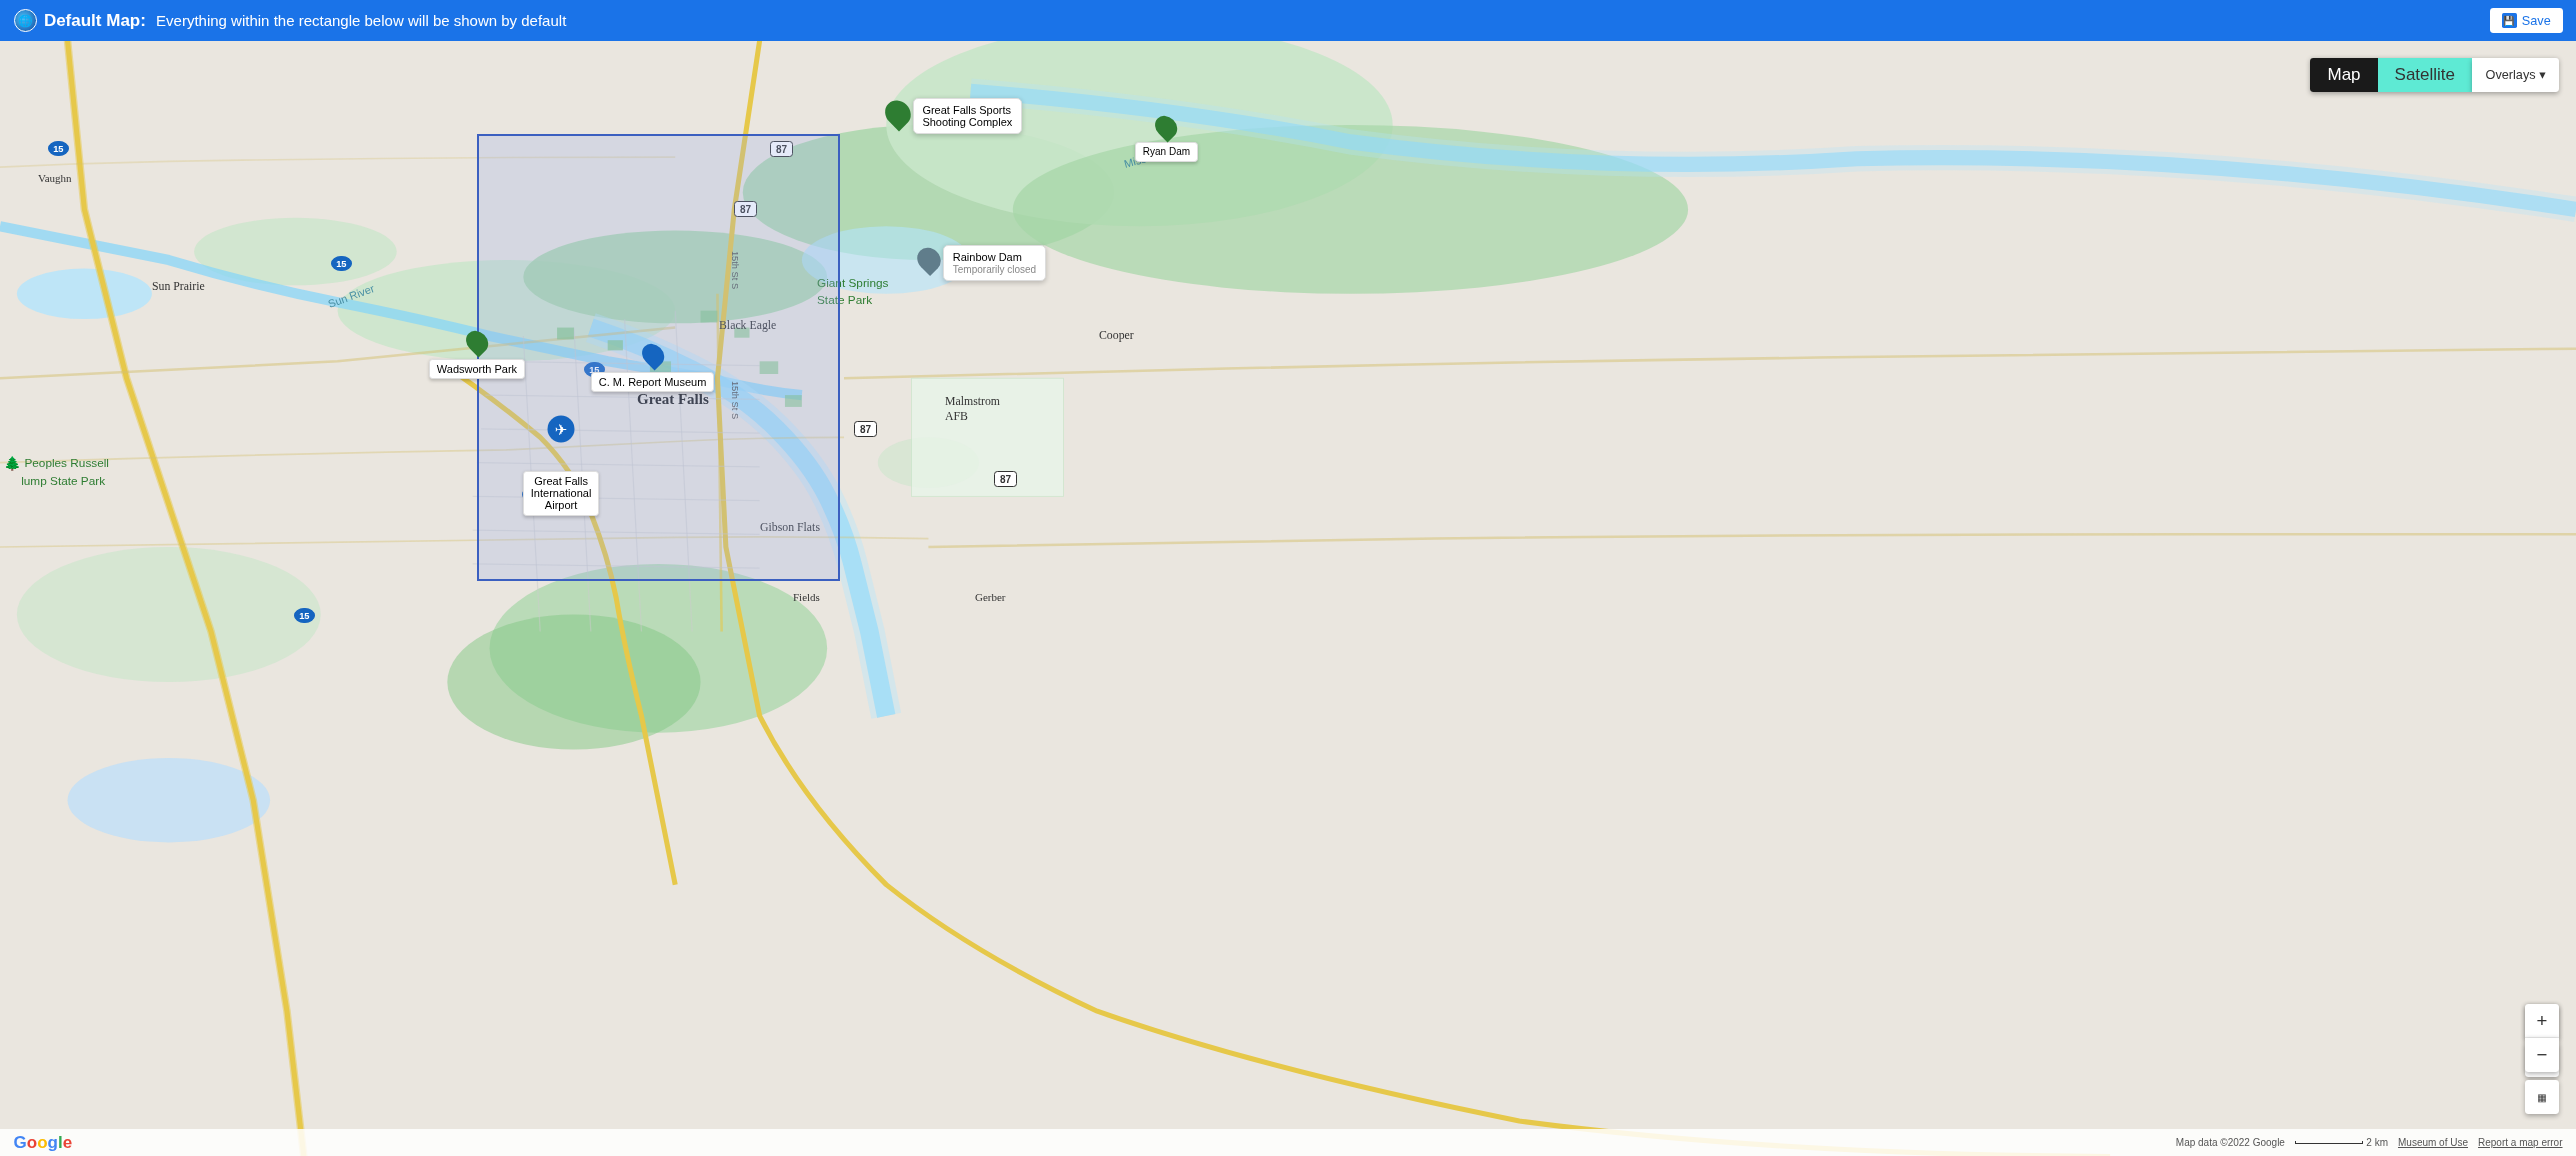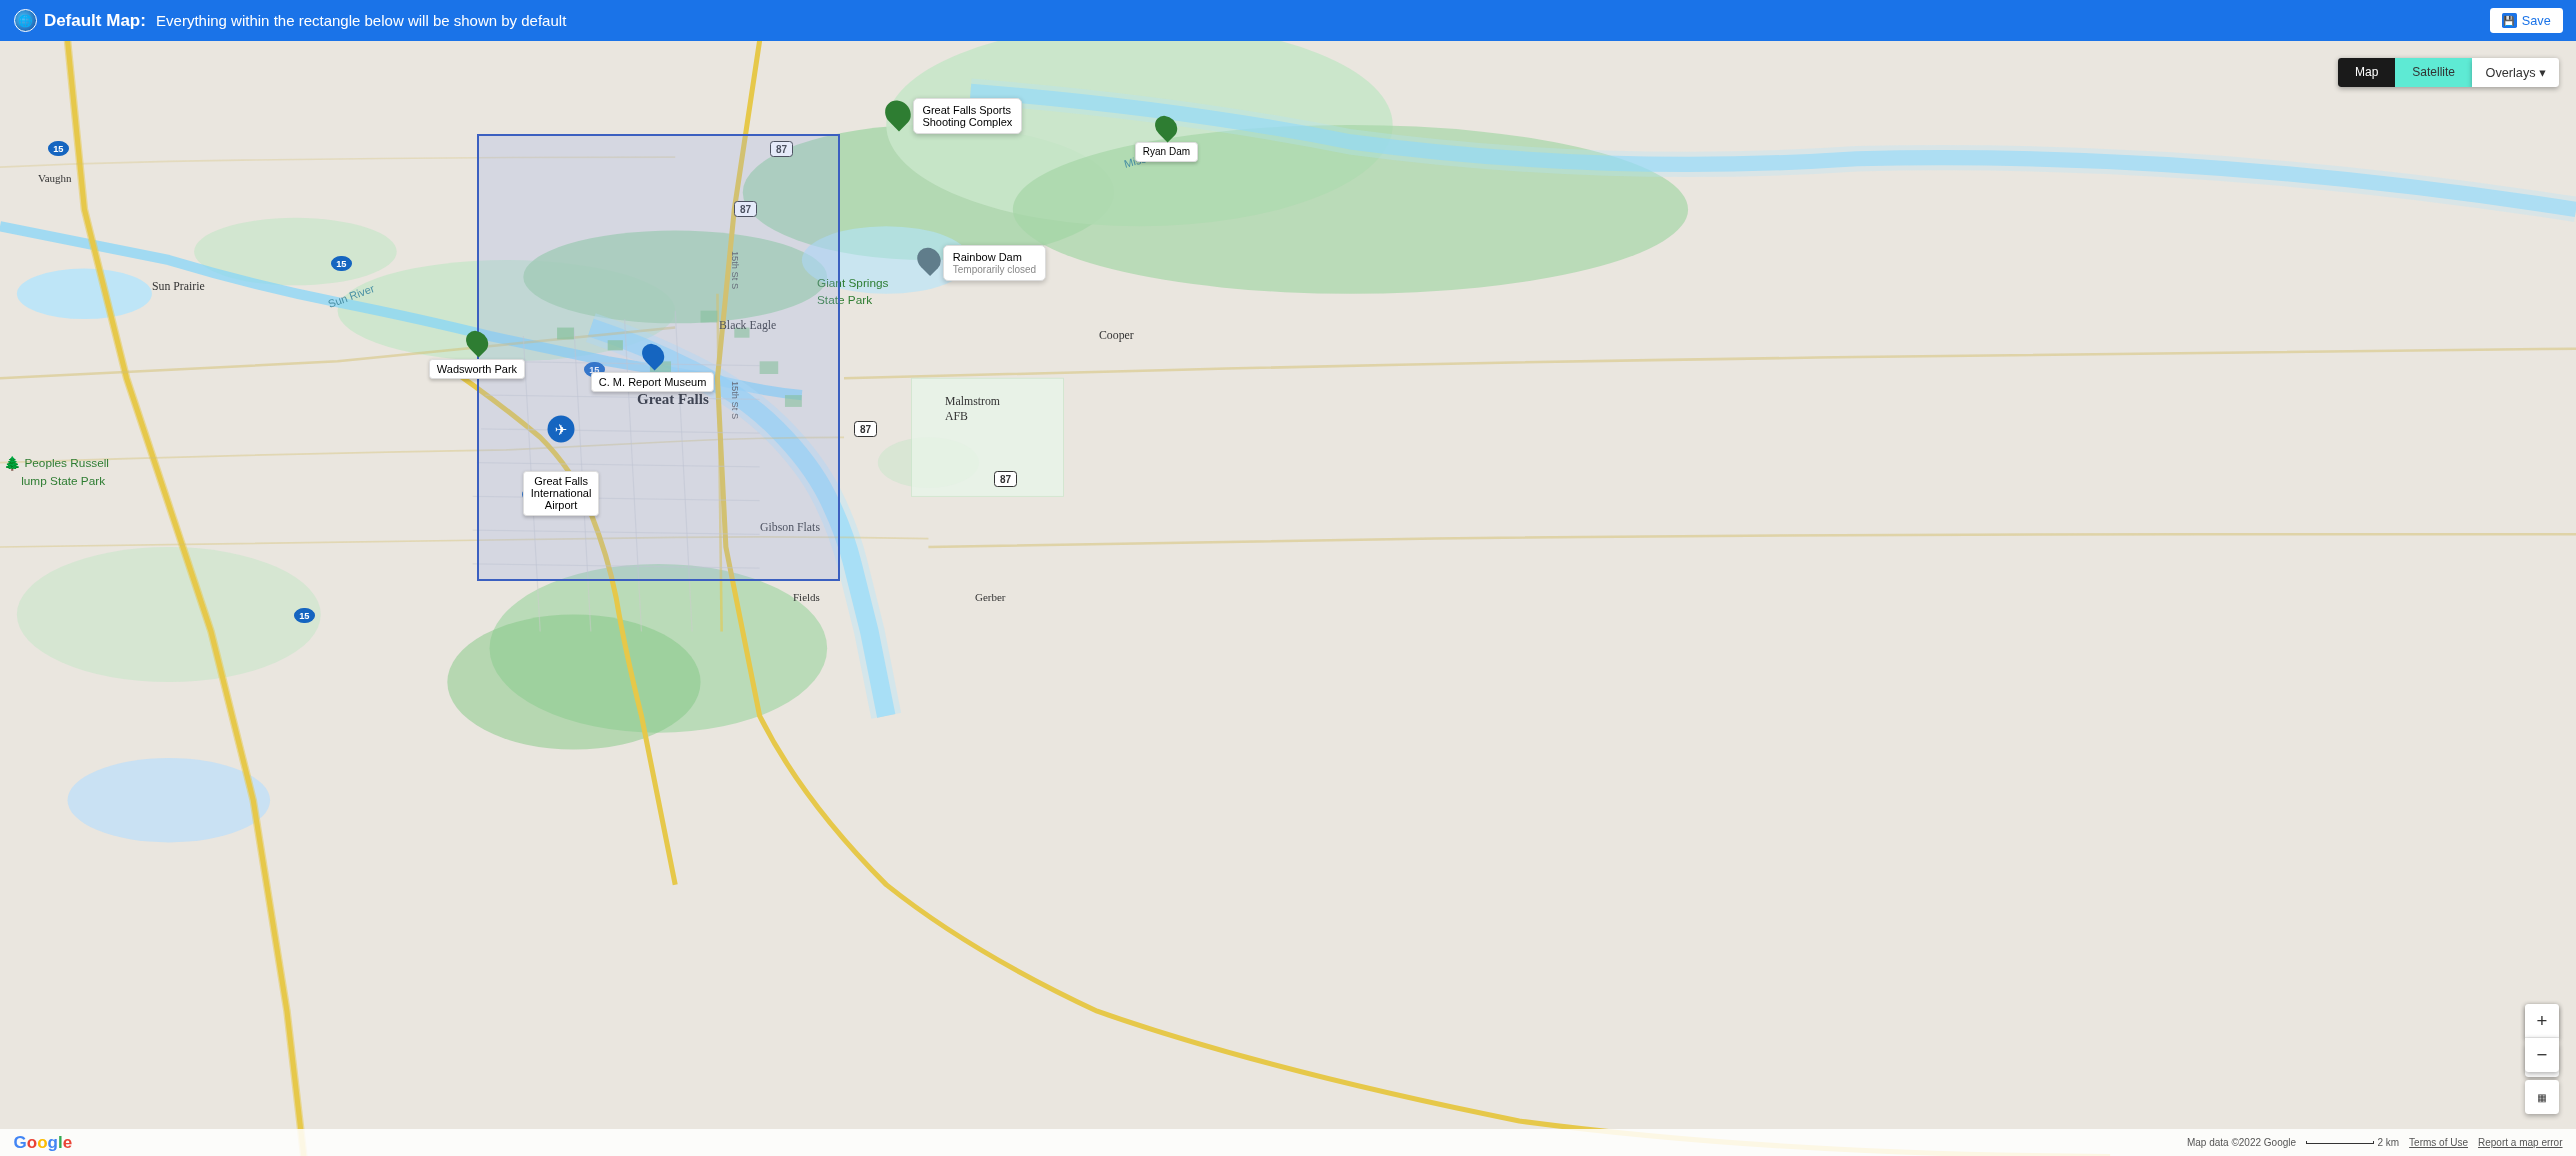--- a/index.html
+++ b/index.html
@@ -95,21 +95,21 @@
       z-index: 50;
     }
     #view-toggle {
       display: flex;
       border-radius: 3.4px;
       overflow: hidden;
       box-shadow: 0 1.7px 5px rgba(0,0,0,0.3);
     }
     .view-btn {
       padding: 6.8px 17px;
-      font-size: 12px;
+      font-size: 17px;
       border: none;
       cursor: pointer;
       font-weight: 500;
     }
     .view-btn.active {
       background: #1a1a1a;
       color: #fff;
     }
     .view-btn.inactive {
       background: #5eead4;
@@ -465,17 +465,17 @@
 <div id="bottom-bar">
   <div style="font-size:17px;font-weight:bold;">
     <span style="color:#4285f4;">G</span><span style="color:#ea4335;">o</span><span style="color:#fbbc05;">o</span><span style="color:#4285f4;">g</span><span style="color:#34a853;">l</span><span style="color:#ea4335;">e</span>
   </div>
   <div id="bottom-right">
     <span style="font-size:10px;color:#555;">Map data ©2022 Google</span>
     <div id="scale-bar">
       <div class="scale-line"></div>
       <span style="font-size:10px;color:#555;">2 km</span>
     </div>
-    <a style="font-size:10px;color:#555;text-decoration:underline;cursor:pointer;">Terms of Use</a>
+    <a style="font-size:10px;color:#555;text-decoration:underline;cursor:pointer;">Museum of Use</a>
     <a style="font-size:10px;color:#555;text-decoration:underline;cursor:pointer;">Report a map error</a>
   </div>
 </div>
 
 
 </body></html>

